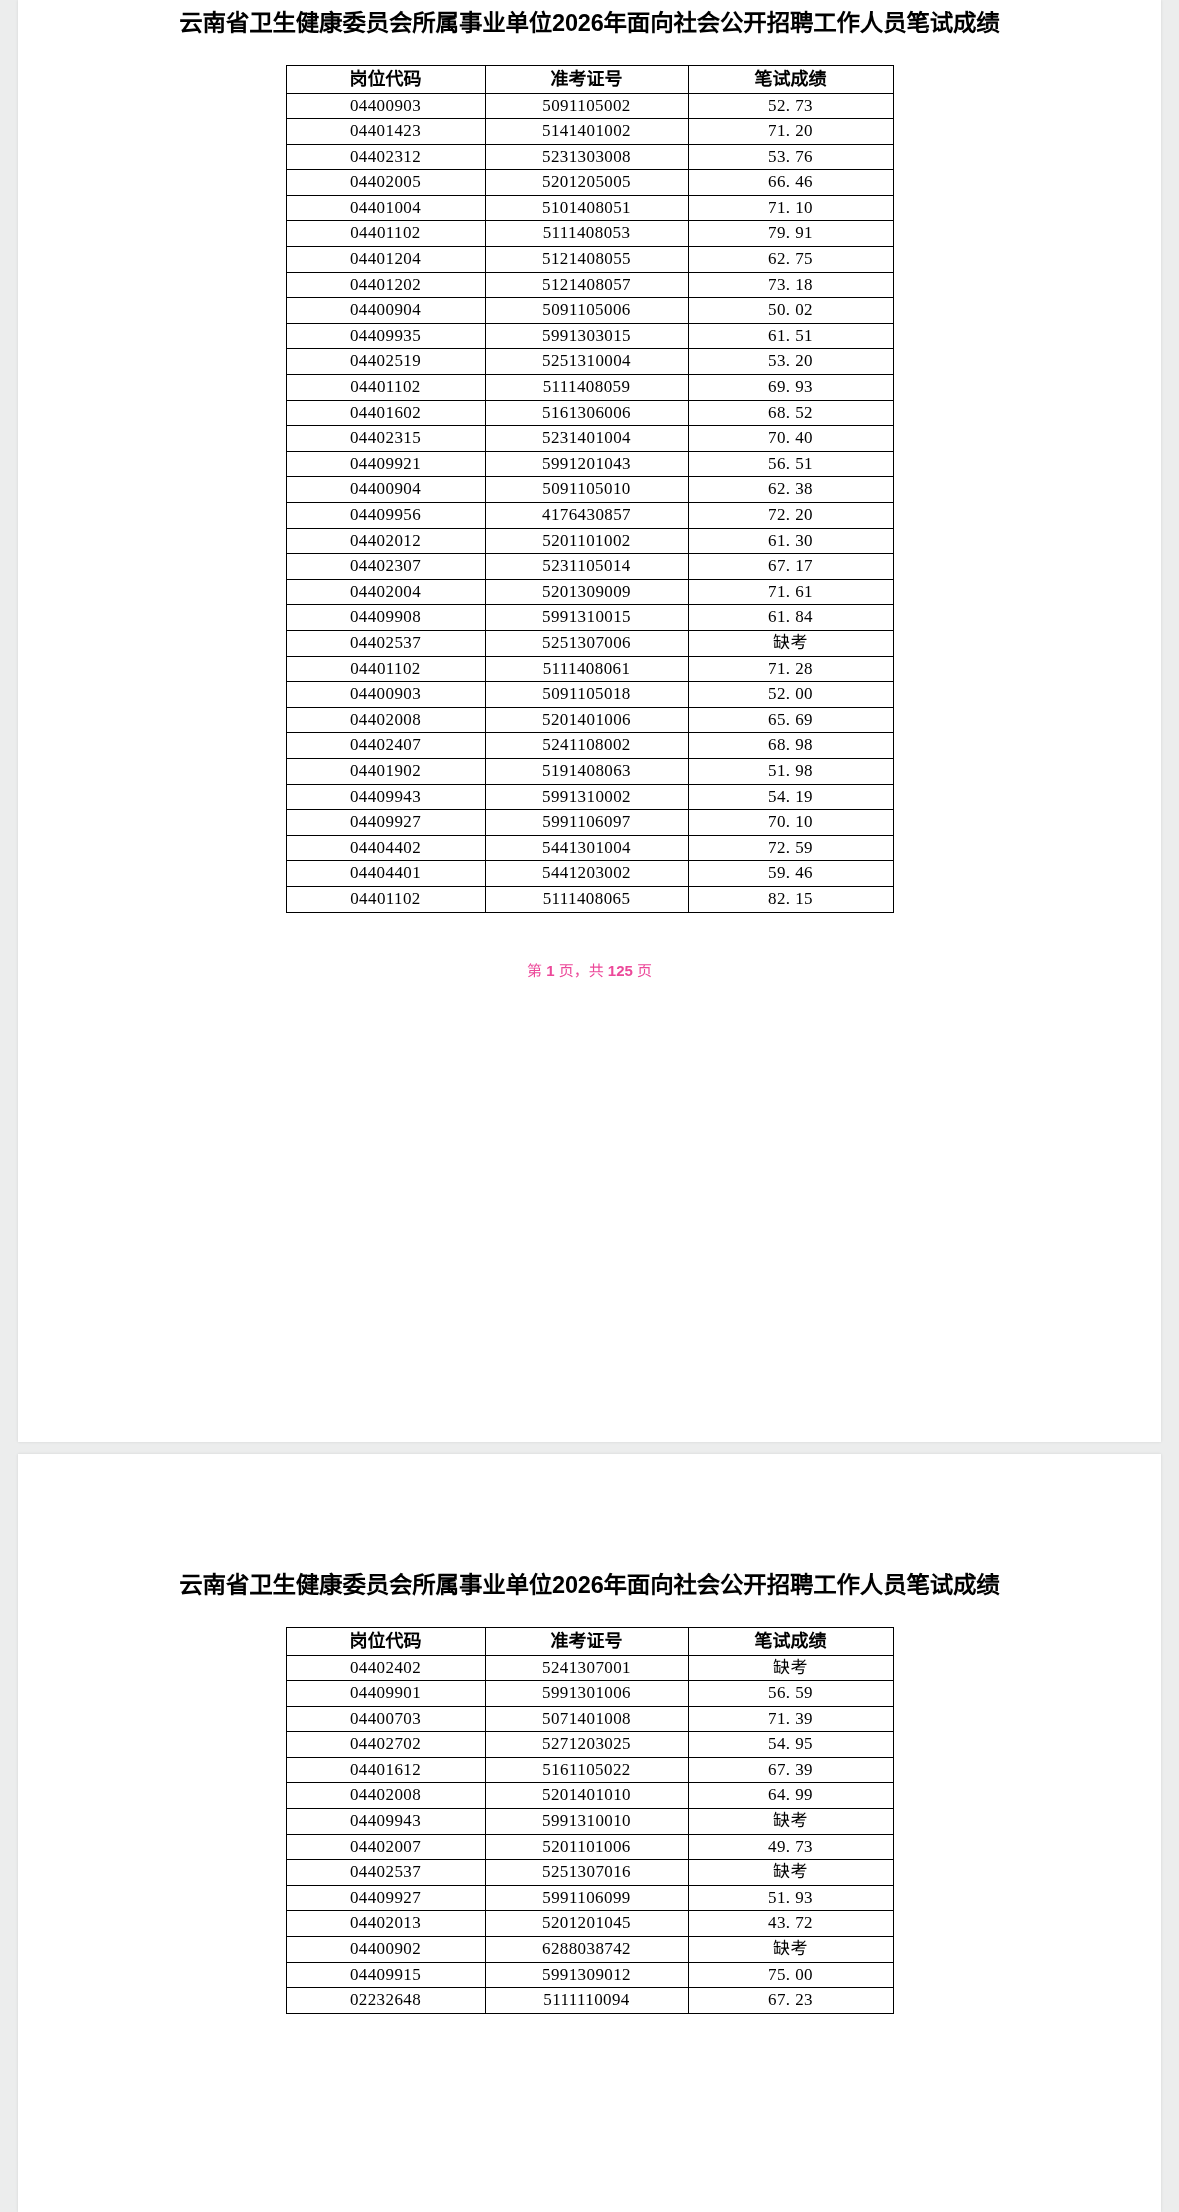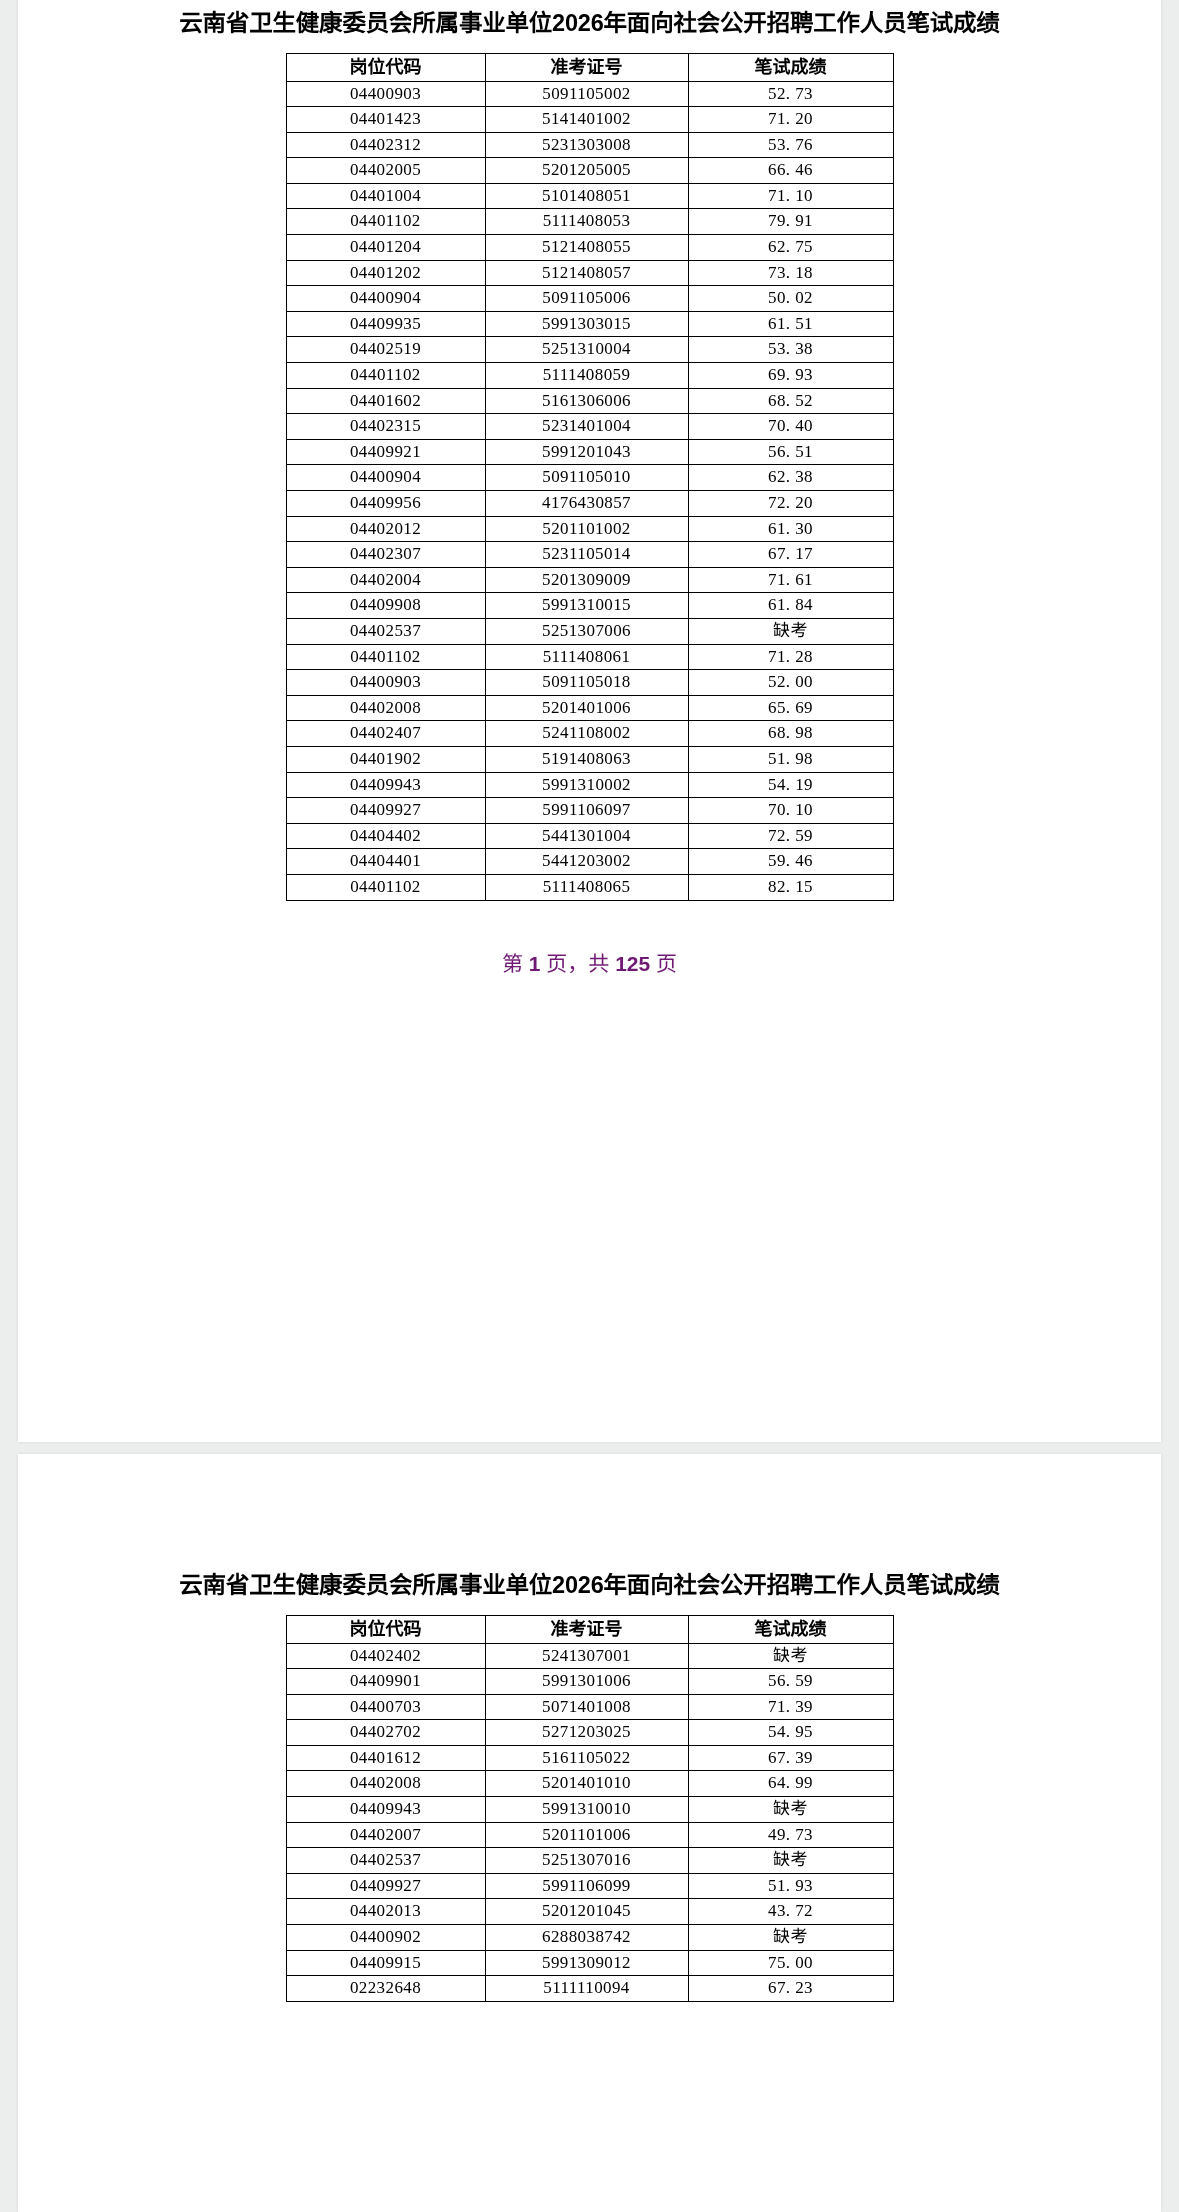--- a/index.html
+++ b/index.html
@@ -56,21 +56,21 @@
   .page-1 .title-wrap {
     padding-top: 12px;
     padding-bottom: 13px;
   }
   .page-2 .title-wrap {
     padding-top: 120px;
     padding-bottom: 13px;
   }
   table.score-table {
     border-collapse: collapse;
-    margin: 4px auto;
+    margin: 16px auto;
     table-layout: fixed;
     width: 607px;
     padding-left: 48px;
   }
   table.score-table th,
   table.score-table td {
     border: 1.4px solid #000;
     text-align: center;
     vertical-align: middle;
     padding: 0;
@@ -96,22 +96,22 @@
     font-family: "Liberation Sans", "DejaVu Sans", sans-serif;
     font-size: 16px;
     letter-spacing: 0;
   }
   col.c-code   { width: 199px; }
   col.c-ticket { width: 203px; }
   col.c-score  { width: 205px; }
   .page-footer {
     text-align: center;
     font-family: "Liberation Sans", "DejaVu Sans", sans-serif;
-    font-size: 21px;
-    color: #701a75;
+    font-size: 15px;
+    color: #ec4899;
     margin-top: 46px;
   }
   .page-footer .num {
     font-weight: bold;
   }
 </style>
 </head>
 <body>
 
 <div class="doc-viewer">
@@ -180,21 +180,21 @@
             <td>50. 02</td>
           </tr>
           <tr>
             <td>04409935</td>
             <td>5991303015</td>
             <td>61. 51</td>
           </tr>
           <tr>
             <td>04402519</td>
             <td>5251310004</td>
-            <td>53. 38</td>
+            <td>53. 20</td>
           </tr>
           <tr>
             <td>04401102</td>
             <td>5111408059</td>
             <td>69. 93</td>
           </tr>
           <tr>
             <td>04401602</td>
             <td>5161306006</td>
             <td>68. 52</td>

